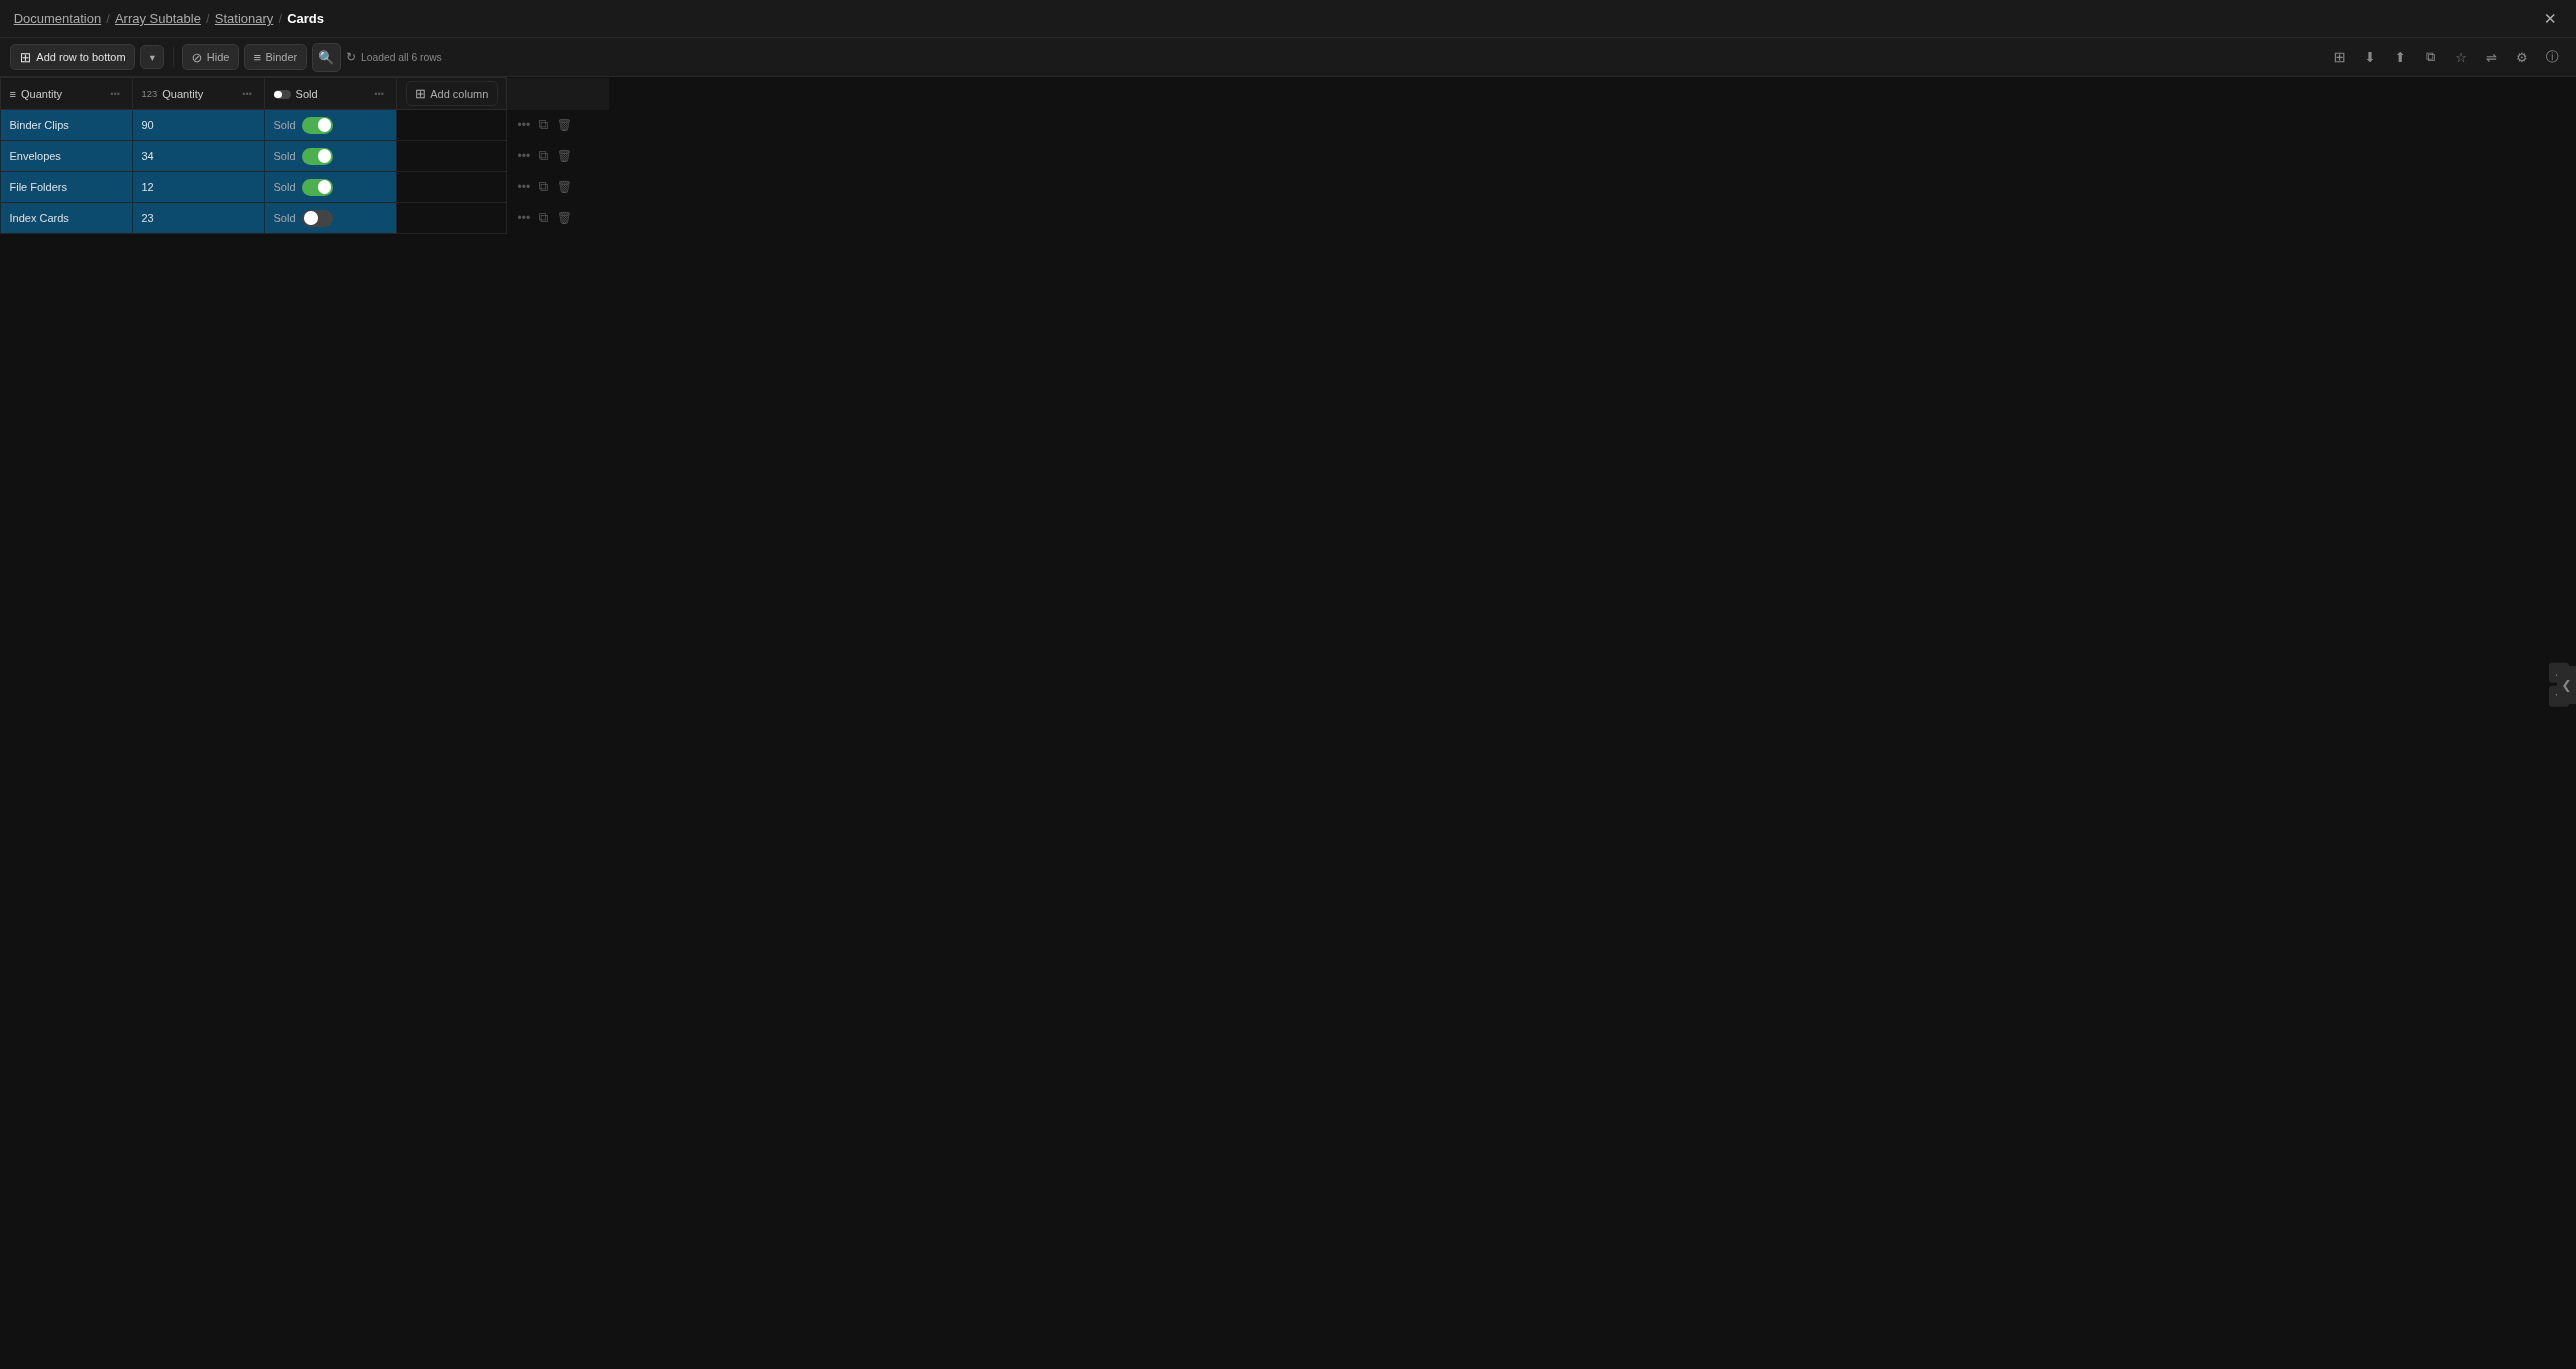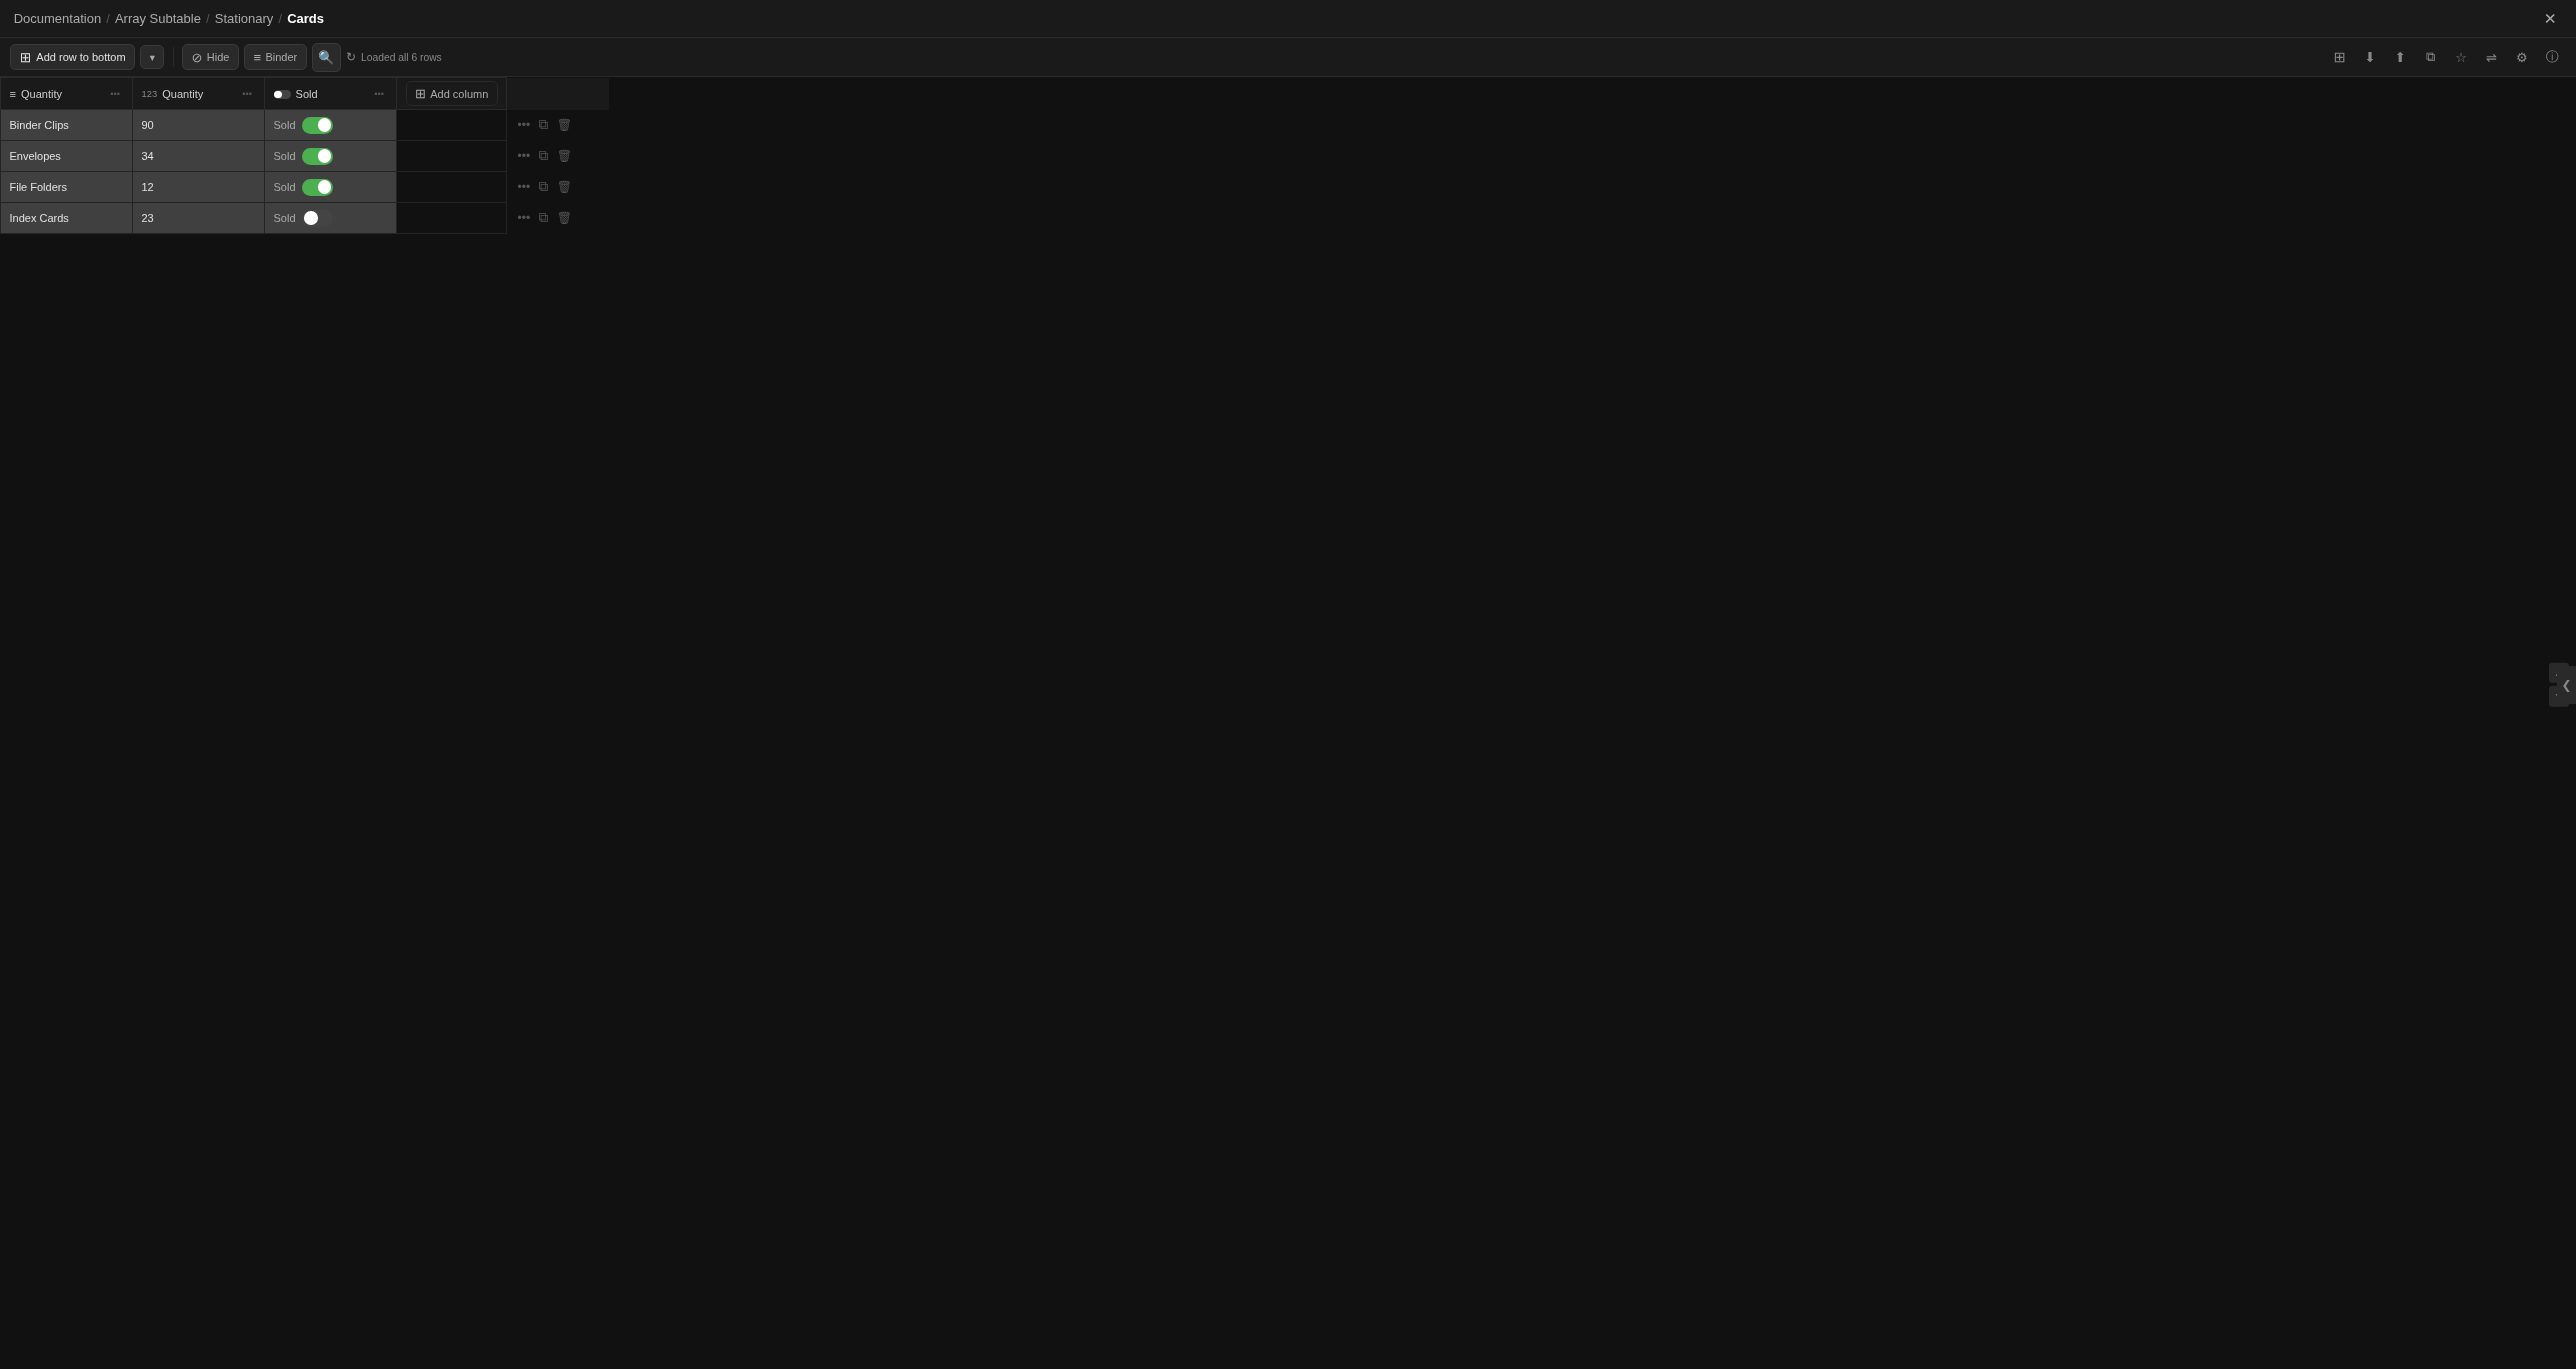--- a/index.html
+++ b/index.html
@@ -25,21 +25,21 @@
     }
     .breadcrumb {
       display: flex;
       align-items: center;
       gap: 5.1px;
       font-size: 13px;
       color: #aaaaaa;
     }
     .breadcrumb .sep { color: #555; }
     .breadcrumb .current { color: #ffffff; font-weight: 600; }
-    .breadcrumb .link { color: #aaaaaa; cursor: pointer; }
+    .breadcrumb .link { color: #aaaaaa; cursor: pointer; text-decoration: underline; }
     .top-bar-right {
       display: flex;
       align-items: center;
       gap: 3.4px;
     }
     .close-btn {
       width: 24px; height: 24px;
       display: flex; align-items: center; justify-content: center;
       border-radius: 3.4px;
       cursor: pointer;
@@ -153,21 +153,21 @@
       position: sticky;
       top: 0;
       z-index: 10;
     }
     .data-table td {
       border: 0.9px solid #242424;
       padding: 0 8.5px;
       height: 31px;
       color: #e0e0e0;
       font-size: 11px;
-      background: #404040;
+      background: #0c4a6e;
     }
     .data-table td.editing {
       background: #1a2030;
       border: 1.7px solid #4a6cf7;
     }
     .th-inner {
       display: flex;
       align-items: center;
       gap: 5.1px;
     }

